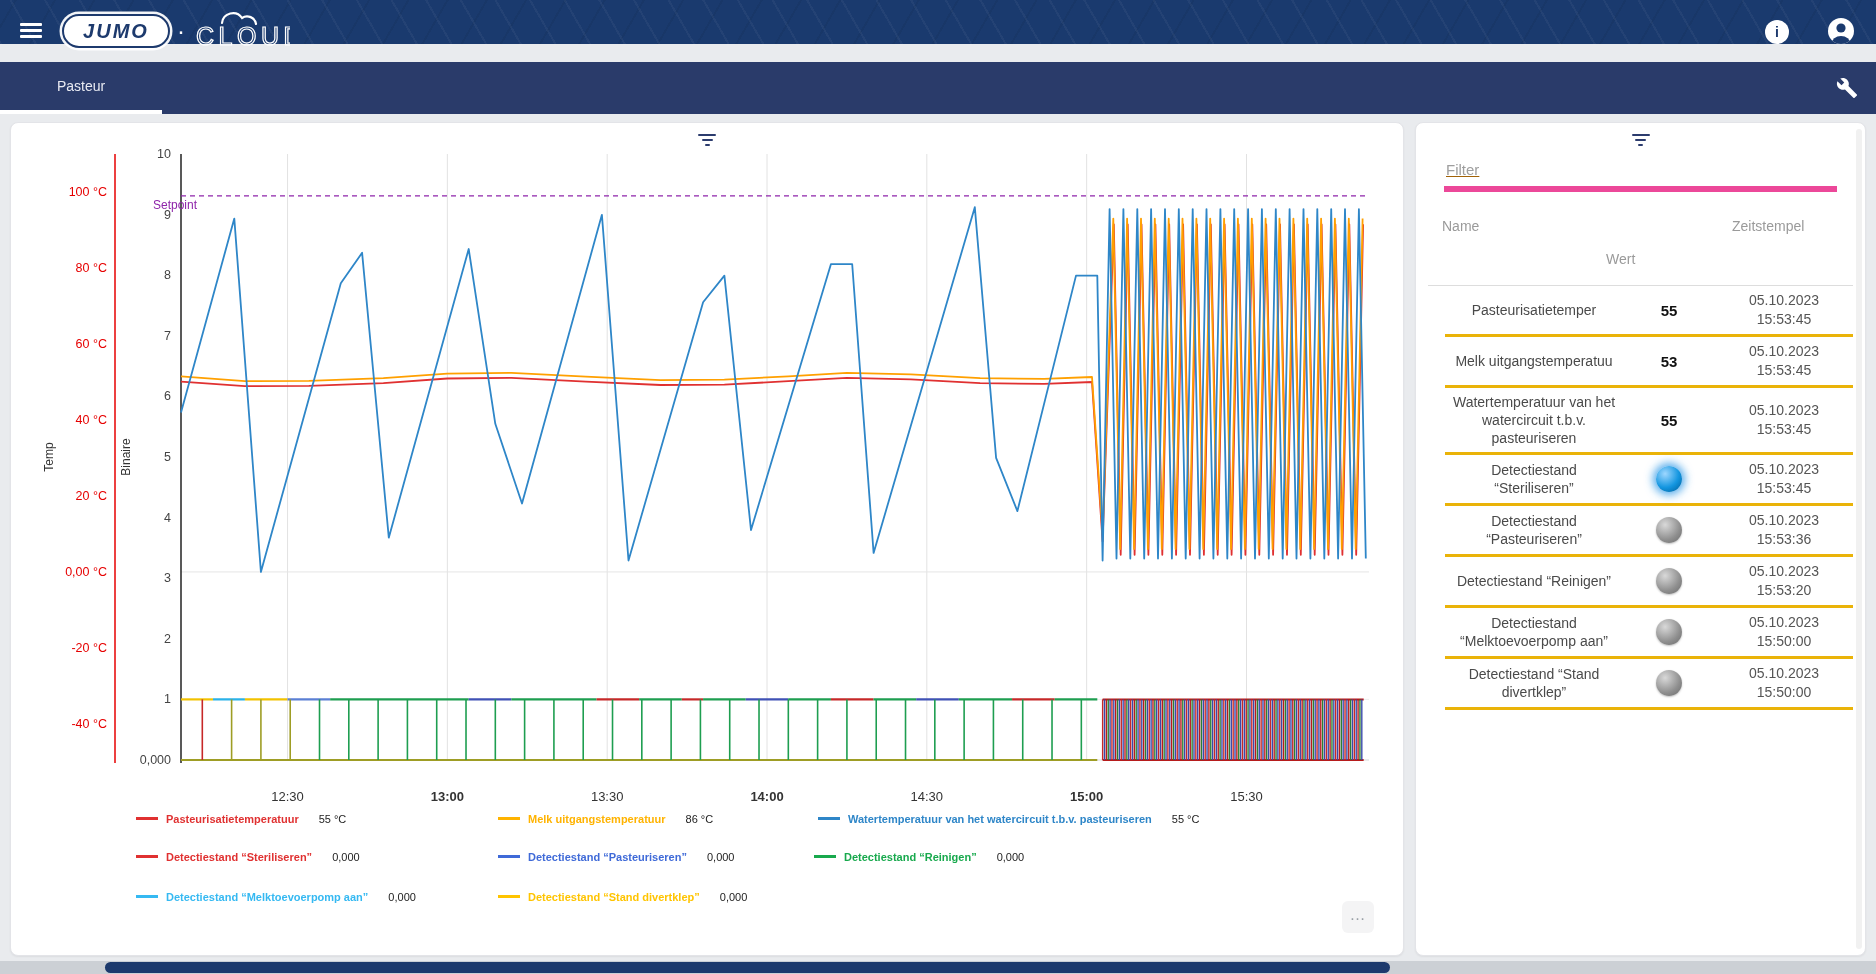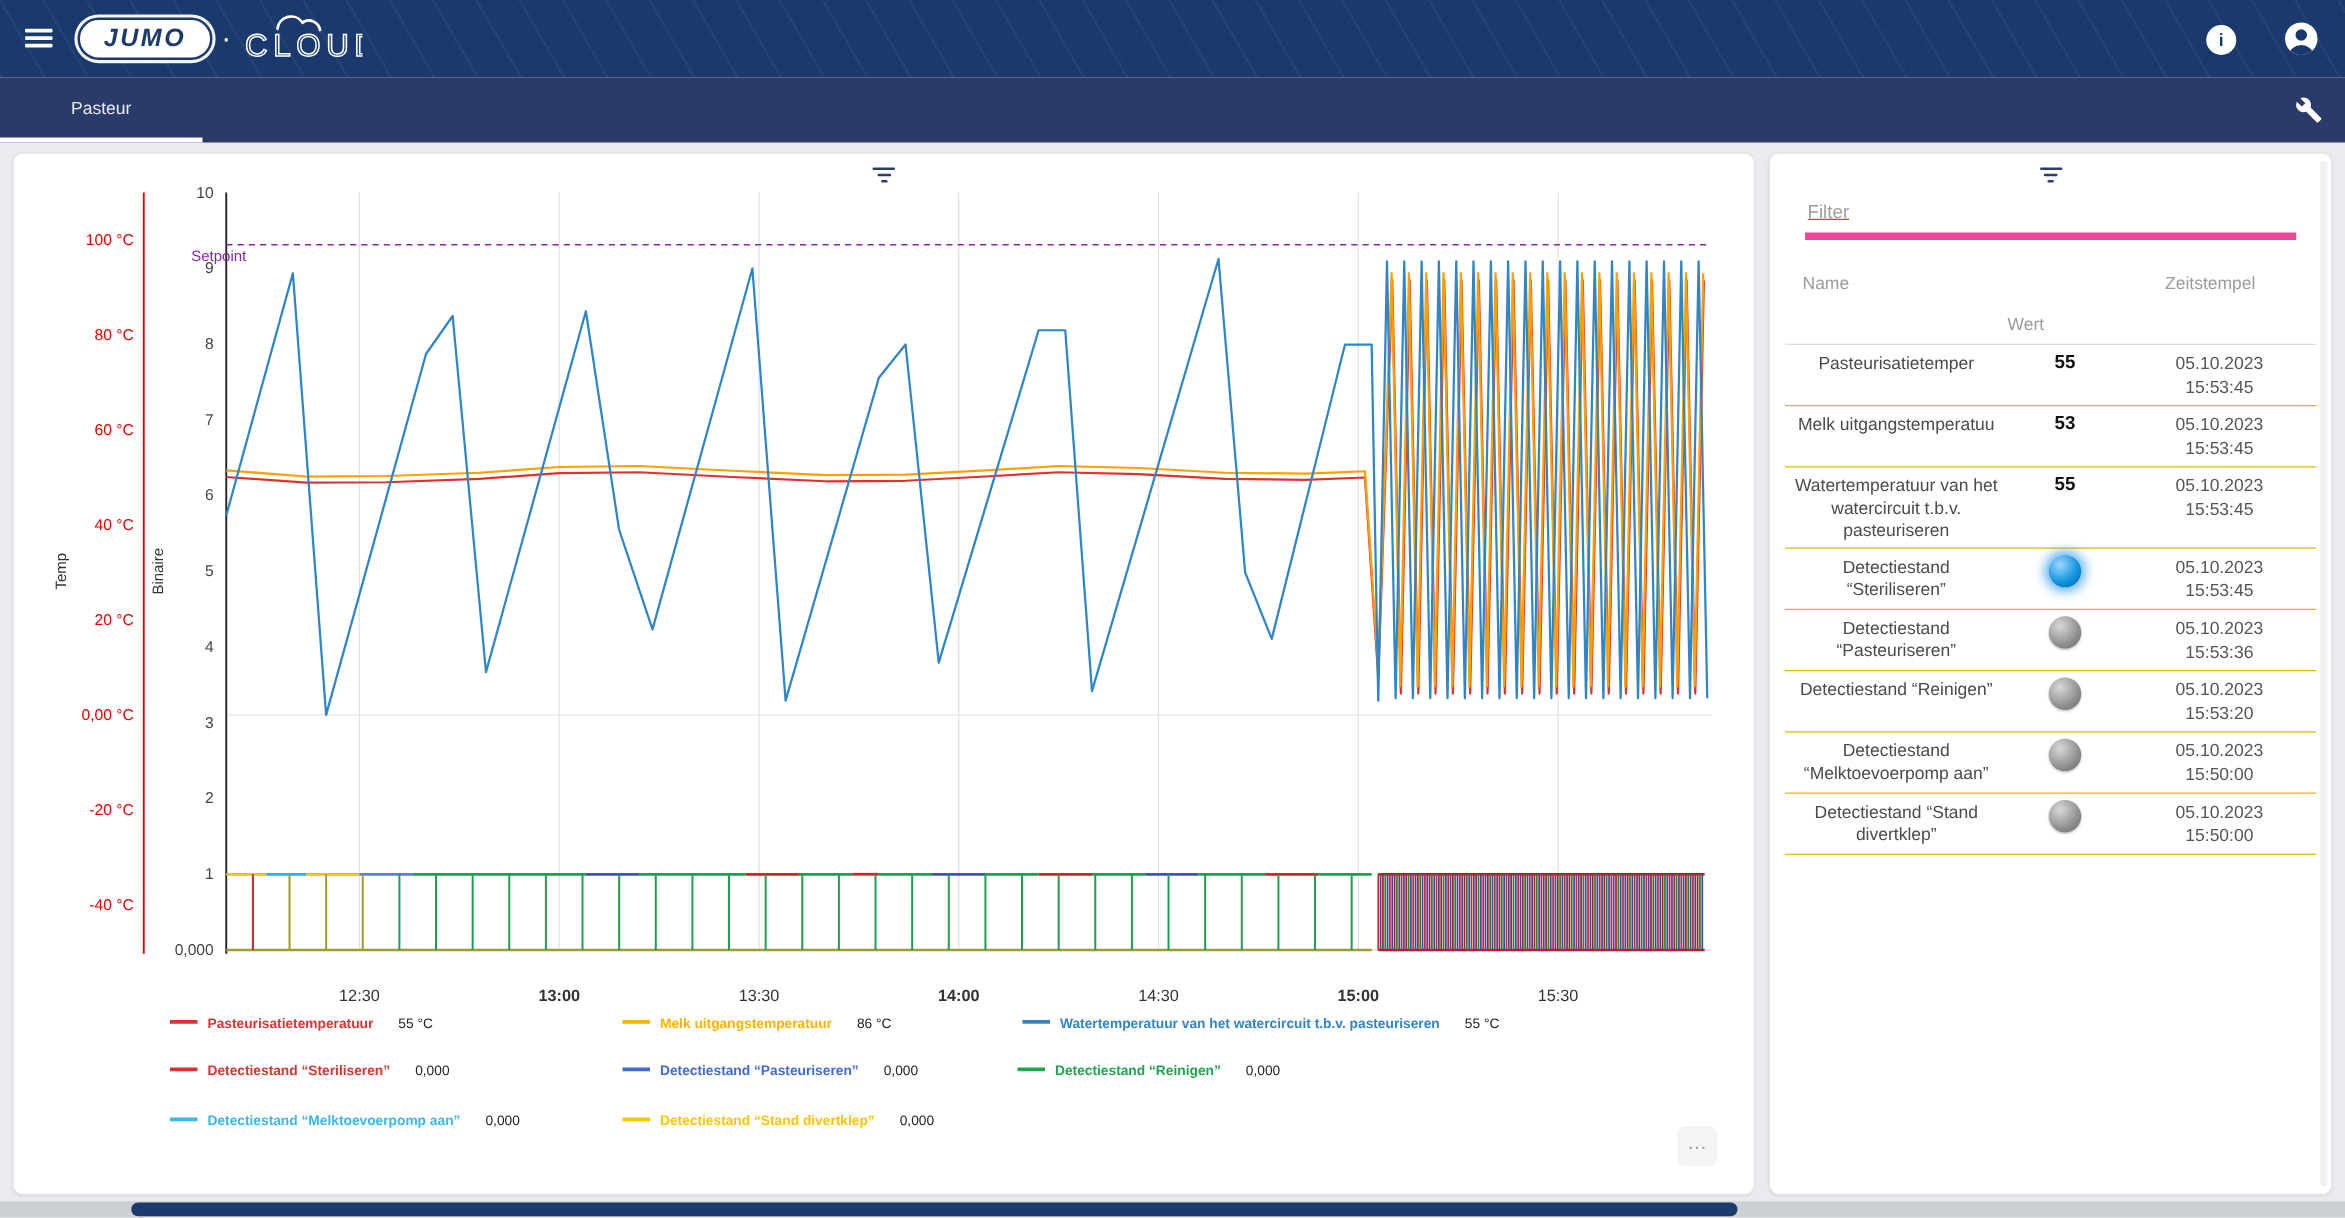--- a/index.html
+++ b/index.html
@@ -1,20 +1,20 @@
 <!DOCTYPE html>
 <html><head>
 <meta charset="utf-8">
 <style>
   * { margin:0; padding:0; box-sizing:border-box; }
   html,body { width:1876px; height:974px; overflow:hidden;
     font-family:"Liberation Sans", sans-serif; background:#e9ebee; }
 
   
-  .hdr { position:absolute; left:0; top:0; width:1876px; height:62px; background:#1a3a6e;
+  .hdr { position:absolute; left:0; top:0; width:1876px; height:44px; background:#1a3a6e;
     background-image:
       repeating-linear-gradient(60deg, rgba(255,255,255,.045) 0 2px, transparent 2px 30px),
       repeating-linear-gradient(-60deg, rgba(0,0,0,.06) 0 2px, transparent 2px 34px);
   }
   .burger { position:absolute; left:20px; top:23px; width:22px; height:16px; cursor:pointer; }
   .burger i { display:block; height:2.6px; background:#fff; margin-bottom:3.6px; border-radius:1px; }
   .jumo-pill { position:absolute; left:62px; top:14px; width:108px; height:34px; background:#fff;
     border:2px solid #1d3a6d; border-radius:17px; box-shadow:0 0 0 2.5px rgba(255,255,255,.95);
     display:flex; align-items:center; justify-content:center; }
   .jumo-pill span { color:#1d3a6d; font-weight:bold; font-style:italic; font-size:20px; letter-spacing:2px; }
@@ -54,26 +54,26 @@
     border-radius:6px; color:#9aa0a6; text-align:center; line-height:28px; font-size:16px;
     letter-spacing:1px; cursor:pointer; }
 
   
   .filter-wrap { margin:34px 28px 0 28px; }
   .filter-input { width:100%; border:none; border-bottom:6px solid #ec4899; font-size:15px;
     padding:4px 2px 8px 2px; outline:none; color:#a16207; background:transparent;
     font-family:"Liberation Sans", sans-serif;text-decoration:underline; }
   .filter-input::placeholder { color:#9e9e9e; }
   .ptable { margin:26px 12px 0 12px; font-size:14px; }
-  .phead { display:flex; color:#9a9a9a; padding:0 0 8px 0; border-bottom:1px solid #ddd; }
+  .phead { display:flex; color:#9a9a9a; padding:0 0 18px 0; border-bottom:1px solid #ddd; }
   .phead .c1 { flex:0 0 178px; padding-left:14px; }
   .phead .c2 { flex:0 0 92px;margin-top:33px; }
   .phead .c3 { flex:1;margin-left:34px; }
-  .prow { display:flex; align-items:flex-start; border-bottom:1px solid #eab308; min-height:46px;
-    padding:5px 0; cursor:pointer; }
+  .prow { display:flex; align-items:center; border-bottom:3px solid #eab308; min-height:46px;
+    padding:5px 0; cursor:pointer;margin-left:17px; }
   .prow .c1 { flex:0 0 178px; text-align:center; color:#4a4a4a; line-height:18px; padding:0 6px; }
   .prow .c2 { flex:0 0 92px; text-align:center; font-weight:bold; color:#111; font-size:15px;
     display:flex; align-items:center; justify-content:center; }
   .prow .c3 { flex:1; text-align:center; color:#555; line-height:19px; }
   .led { width:26px; height:26px; border-radius:50%; }
   .led.blue { background:radial-gradient(circle at 35% 30%, #9ed7ff, #1496e0 55%, #0269a9 90%);
     box-shadow:0 0 9px 3px rgba(30,144,229,.75); }
   .led.gray { background:radial-gradient(circle at 35% 30%, #d9d9d9, #8f8f8f 60%, #6e6e6e 95%);
     box-shadow:0 1px 2px rgba(0,0,0,.25); }
   .side-scroll { position:absolute; right:3px; top:6px; bottom:6px; width:6px; background:#f1f1f1;

